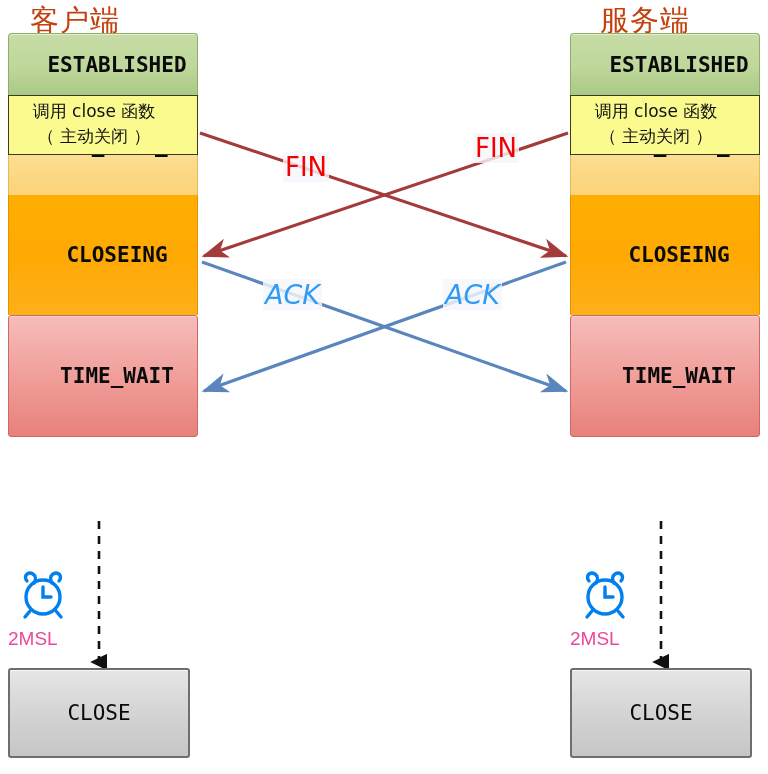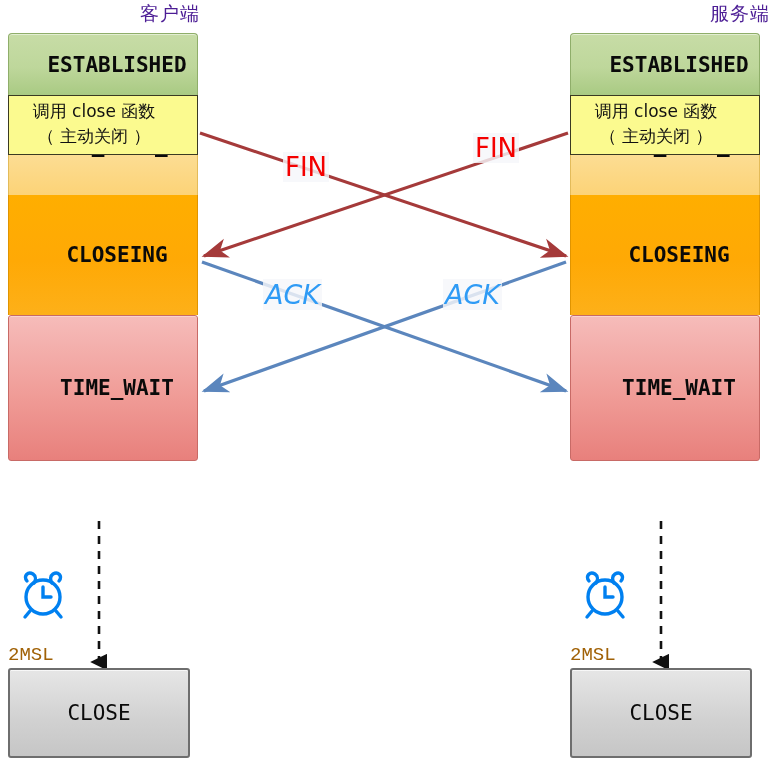--- a/index.html
+++ b/index.html
@@ -19,26 +19,26 @@
     position: absolute;
     left: 0; top: 0;
     width: 768px;
     height: 774px;
   }
 
   
   .party-title {
     position: absolute;
     font-family: "DejaVu Sans", "Liberation Sans", sans-serif;
-    font-size: 19px;
+    font-size: 29px;
     font-weight: 400;
-    color: #4c1d95;
+    color: #c2410c;
     letter-spacing: 1px;
     white-space: nowrap;
-    text-align: right;
+    text-align: left;
   }
   #title-client { left: 30px;  top: 1px;  width: 170px; }
   #title-server { left: 600px; top: 1px;  width: 170px; }
 
   
   .column {
     position: absolute;
     width: 190px;
   }
   #col-client { left: 8px;   top: 33px; }
@@ -73,21 +73,21 @@
     border-left: 1px solid #e3bb5a;
     border-right: 1px solid #e3bb5a;
   }
   .band-closeing {
     height: 120px;
     background: linear-gradient(180deg, #ffae00 0%, #ffa905 55%, #fdb019 100%);
     border-left: 1px solid #e09400;
     border-right: 1px solid #e09400;
   }
   .band-timewait {
-    height: 146px;
+    height: 122px;
     background: linear-gradient(180deg, #f6bcba 0%, #f09c97 55%, #e8807c 100%);
     border: 1px solid #c86a66;
     border-radius: 3px;
     box-shadow: inset 0 1px 0 rgba(255,255,255,.35);
   }
 
   
   .close-call-box {
     position: absolute;
     left: 0px;
@@ -106,26 +106,25 @@
     white-space: nowrap;
   }
 
   
   .clock-wrap { position: absolute; }
   #clock-client { left: 14px;  top: 565px; }
   #clock-server { left: 576px; top: 565px; }
 
   .msl-label {
     position: absolute;
-    font-family: Liberation Mono, monospace;
+    font-family: Liberation Sans, sans-serif;
     font-size: 19px;
     font-weight: 400;
-    color: #a16207;
-    white-space: nowrap;
-    margin-top: 16px;
+    color: #ec4899;
+    white-space: nowrap;
   }
   #msl-client { left: 8px;   top: 628px; }
   #msl-server { left: 570px; top: 628px; }
 
   
   .close-box {
     position: absolute;
     width: 182px;
     height: 90px;
     box-sizing: border-box;

